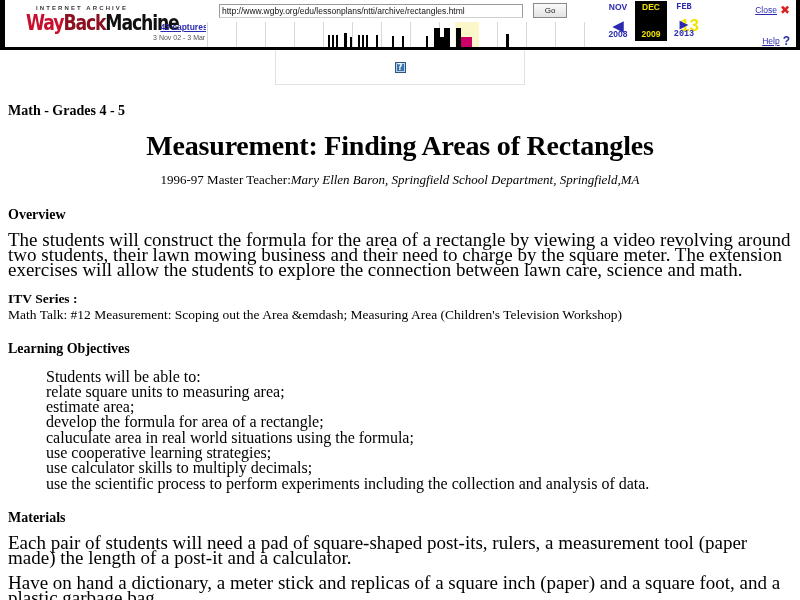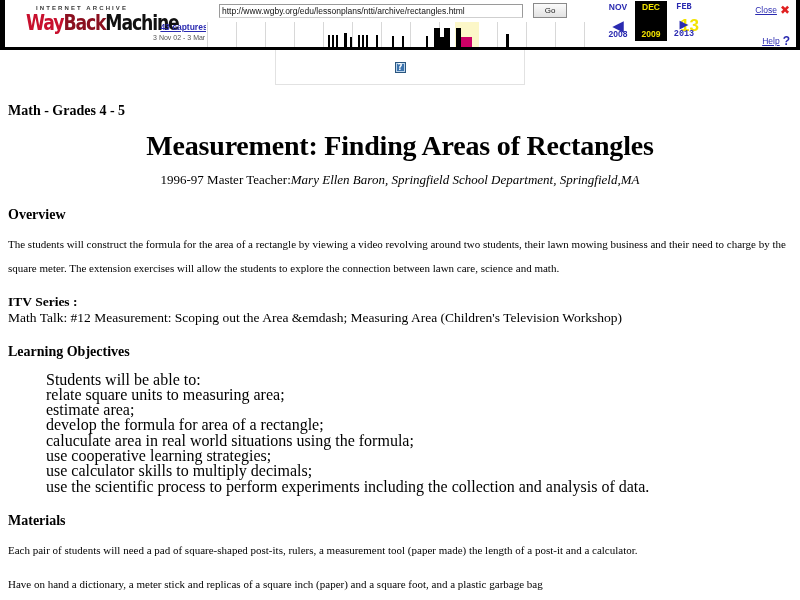--- a/index.html
+++ b/index.html
@@ -299,22 +299,22 @@
   p.byline .ital { font-style: italic; }
 
   h2.section {
     font-size: 14px;
     font-weight: bold;
     margin: 19px 0 0 0;
     font-family: "Liberation Serif", "DejaVu Serif", serif;
   }
   p.body-par {
     margin: 10px 0 0 0;
-    font-size: 11px;
-    line-height: 24px;
+    font-size: 19px;
+    line-height: 15px;
   }
   .itv-block { margin-top: 14px; }
   .itv-label {
     font-weight: bold;
     font-size: 13.5px;
     display: block;
   }
   .itv-value {
     font-size: 13.5px;
     display: block;

